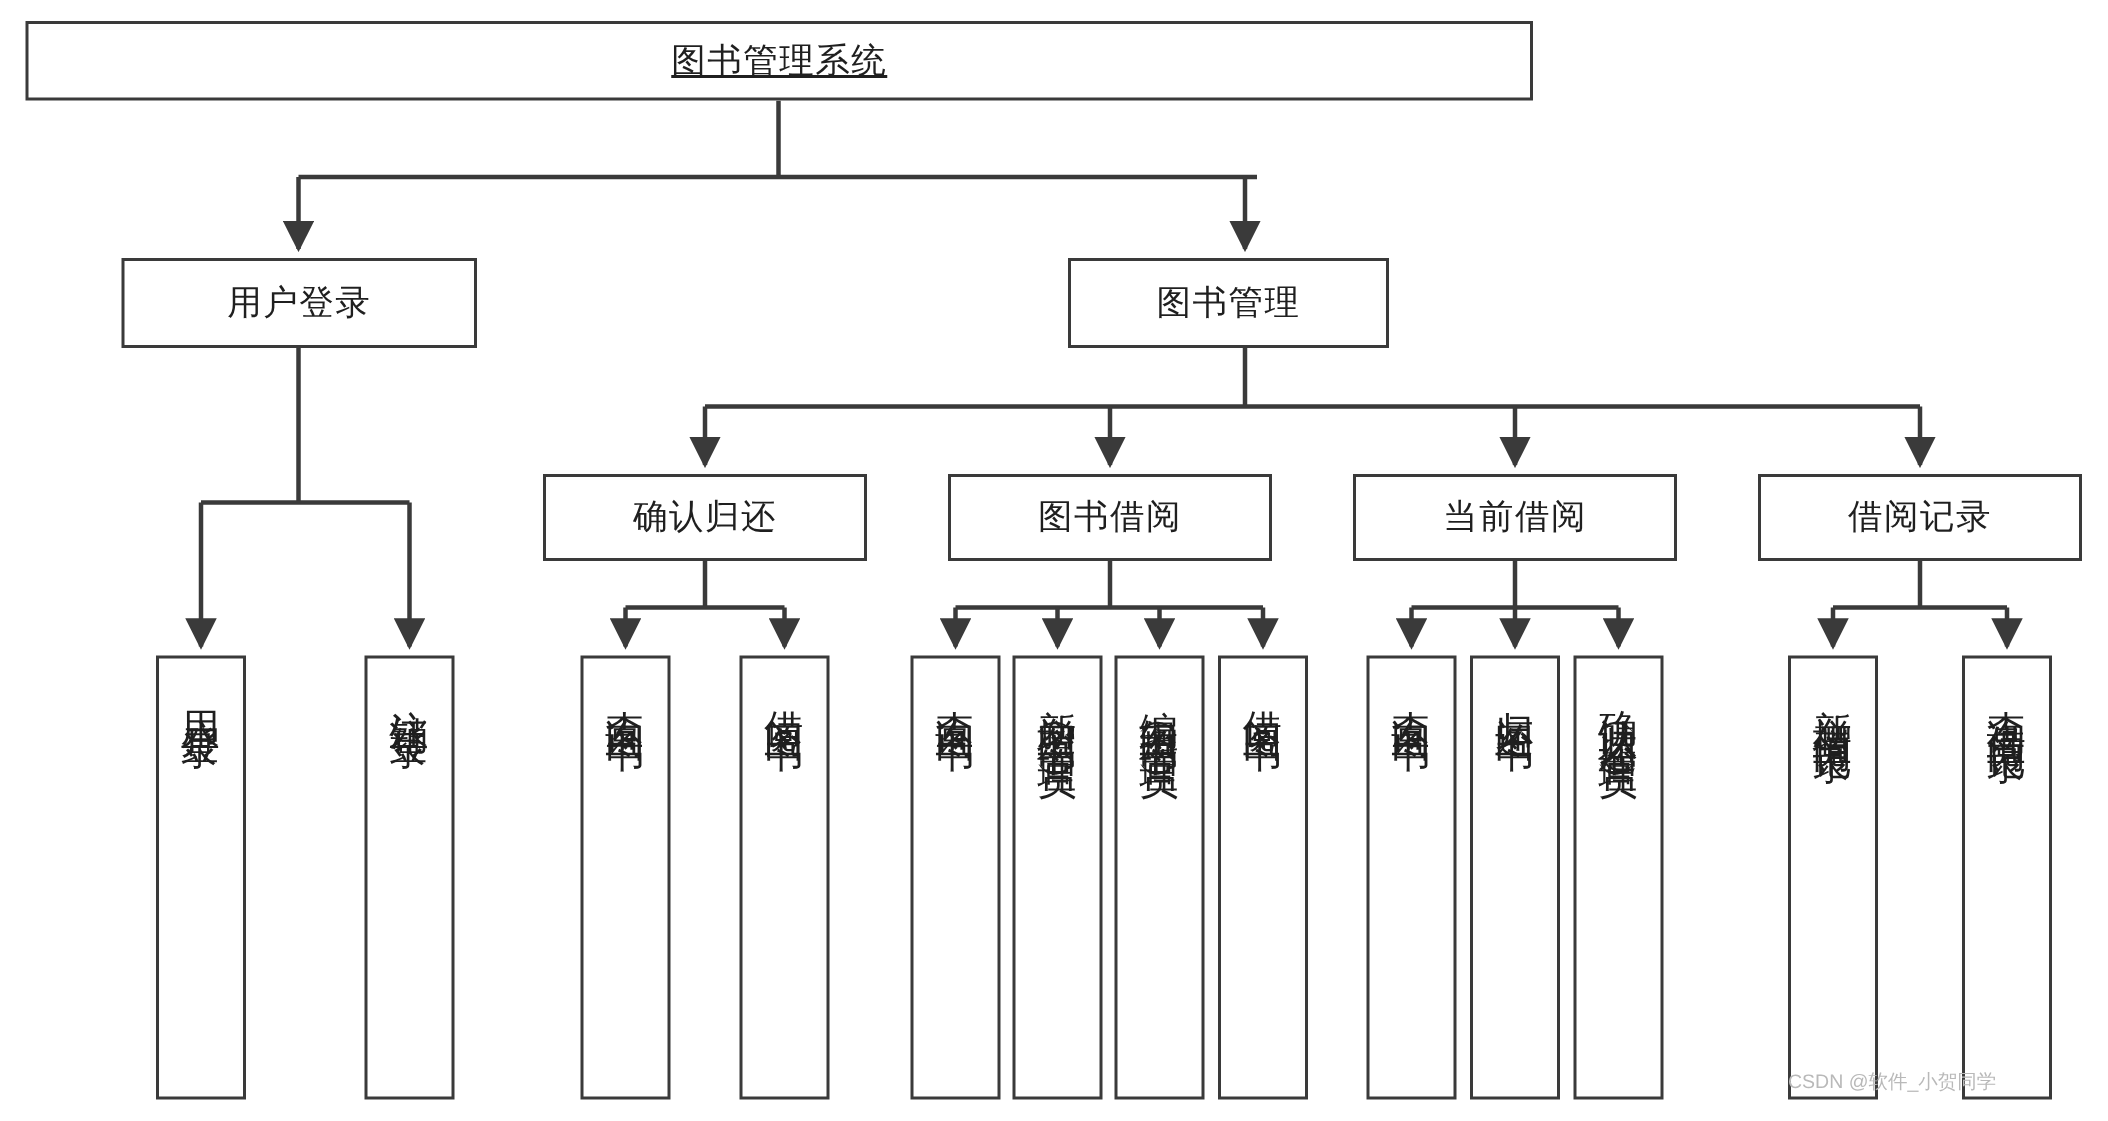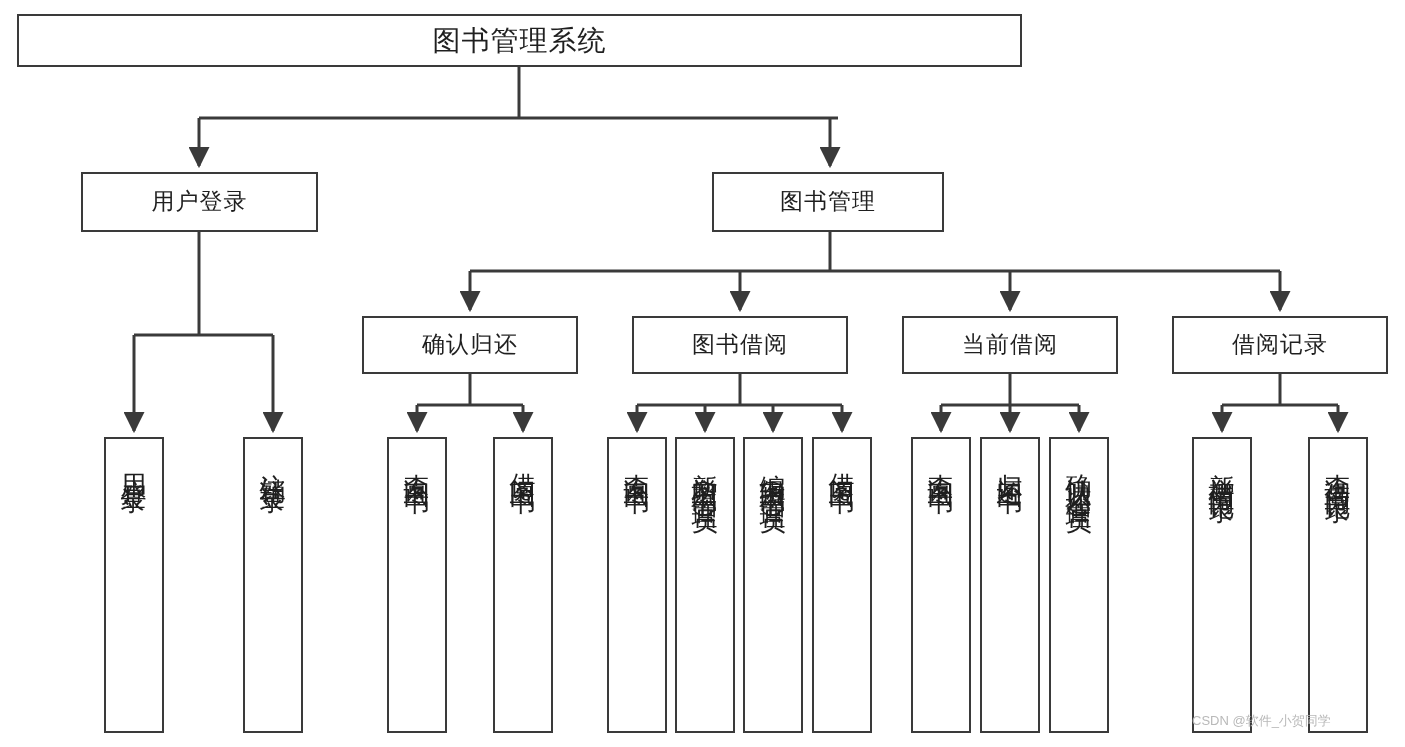--- a/index.html
+++ b/index.html
@@ -23,21 +23,21 @@
     color:#1f1f1f;
   }
   .node .lbl{
     display:block;
     text-align:center;
     line-height:1.12;
     white-space:nowrap;
   }
   
   .h-node .lbl{font-size:23px;letter-spacing:1px;}
-  #n-root .lbl{font-size:28px;letter-spacing:1px;}
+  #n-root .lbl{font-size:23px;letter-spacing:1px;text-decoration:underline;}
 
   
   .v-node{
     align-items:flex-start;
     padding-top:14px;
   }
   .v-node .lbl{
     writing-mode:vertical-rl;
     text-orientation:upright;
     font-size:26px;
@@ -110,21 +110,21 @@
     </g>
   </svg>
 
   <div class="node h-node" id="n-root" style="left:17px;top:14px;width:1005px;height:53px;">
     <span class="lbl">图书管理系统</span>
   </div>
 
   <div class="node h-node" style="left:81px;top:172px;width:237px;height:60px;">
     <span class="lbl">用户登录</span>
   </div>
-  <div class="node h-node" style="left:712px;top:172px;width:232px;height:60px;">
+  <div class="node h-node" style="left:712px;top:172px;width:214px;height:60px;">
     <span class="lbl">图书管理</span>
   </div>
 
   <div class="node h-node" style="left:362px;top:316px;width:216px;height:58px;">
     <span class="lbl">确认归还</span>
   </div>
   <div class="node h-node" style="left:632px;top:316px;width:216px;height:58px;">
     <span class="lbl">图书借阅</span>
   </div>
   <div class="node h-node" style="left:1172px;top:316px;width:216px;height:58px;">

